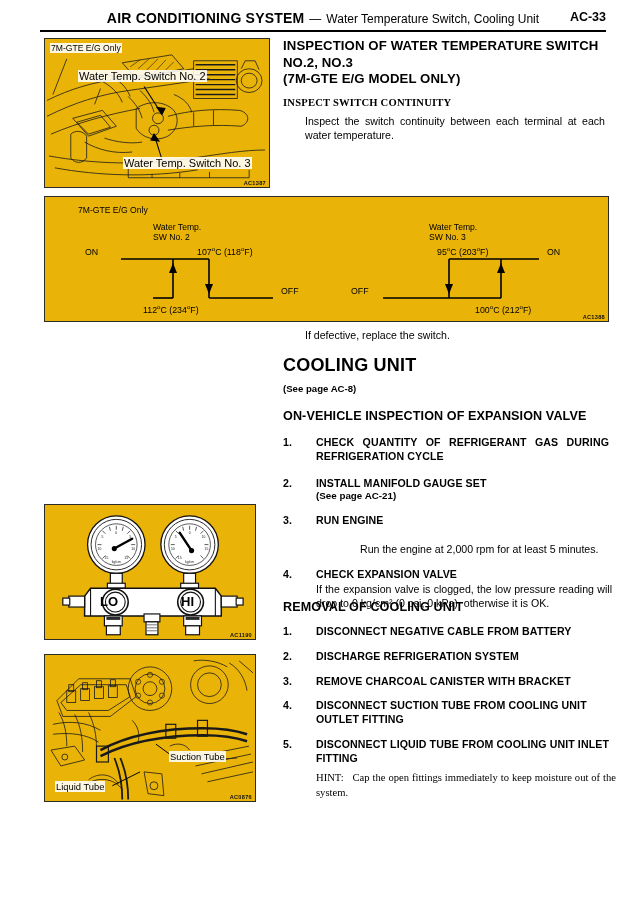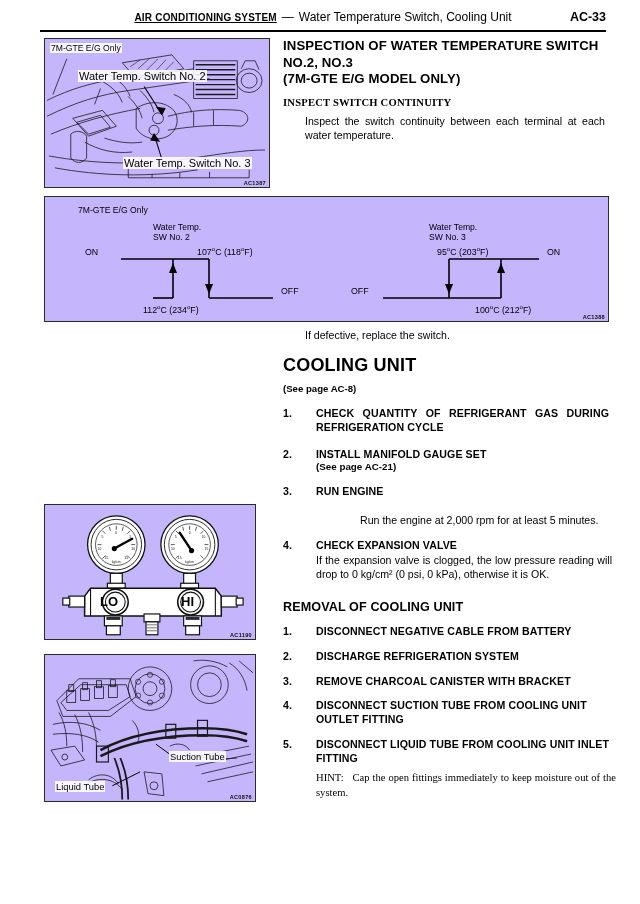--- a/index.html
+++ b/index.html
@@ -14,37 +14,37 @@
   .page { position: relative; width: 640px; height: 904px; overflow: hidden; }
 
   
   .header {
     position: absolute; left: 40px; top: 10px; width: 566px; height: 24px;
   }
   .header-inner {
     display: flex; align-items: baseline; justify-content: center;
     white-space: nowrap; position: relative; height: 18px;
   }
-  .hdr-main { font-size: 10px; font-weight: bold; letter-spacing: .2px; text-decoration: underline; }
+  .hdr-main { font-size: 14px; font-weight: bold; letter-spacing: .2px; }
   .hdr-dash { font-size: 12px; margin: 0 5px; }
   .hdr-sub  { font-size: 12px; }
   .hdr-page {
     position: absolute; right: 0; top: 0;
     font-size: 12.5px; font-weight: bold;
   }
   .header-rule {
     position: absolute; left: 40px; top: 30px; width: 566px;
     border-top: 2.2px solid #000;
   }
 
   
   .figbox {
     position: absolute;
     border: 1px solid #2b2b2b;
-    background: #c4b5fd;
+    background: #eab308;
     overflow: hidden;
   }
   .figcode {
     position: absolute; right: 3px; bottom: 1px;
     font-size: 5.6px; font-weight: bold; letter-spacing: .3px;
     color: #111;
   }
   .figlabel {
     position: absolute;
     font-size: 11px;
@@ -280,20 +280,21 @@
 
     <span class="figcode">AC1388</span>
   </div>
 
   <div class="rcol" style="top:328px;">
     <p class="body" style="margin:0 0 0 22px;">If defective, replace the switch.</p>
 
     <h2 class="big" style="margin-top:13px;">COOLING UNIT</h2>
     <div class="paren" style="margin-top:7px;">(See page AC-8)</div>
 
+    <h3 class="mid" style="margin-top:15px;">ON-VEHICLE INSPECTION OF EXPANSION VALVE</h3>
 
     <div class="step" style="margin-top:13px;">
       <span class="num">1.</span>
       <span class="ttl spread">CHECK  QUANTITY  OF  REFRIGERANT  GAS  DURING</span>
       <span class="ttl">REFRIGERATION CYCLE</span>
     </div>
 
     <div class="step" style="margin-top:13px;">
       <span class="num">2.</span>
       <span class="ttl">INSTALL MANIFOLD GAUGE SET</span>

